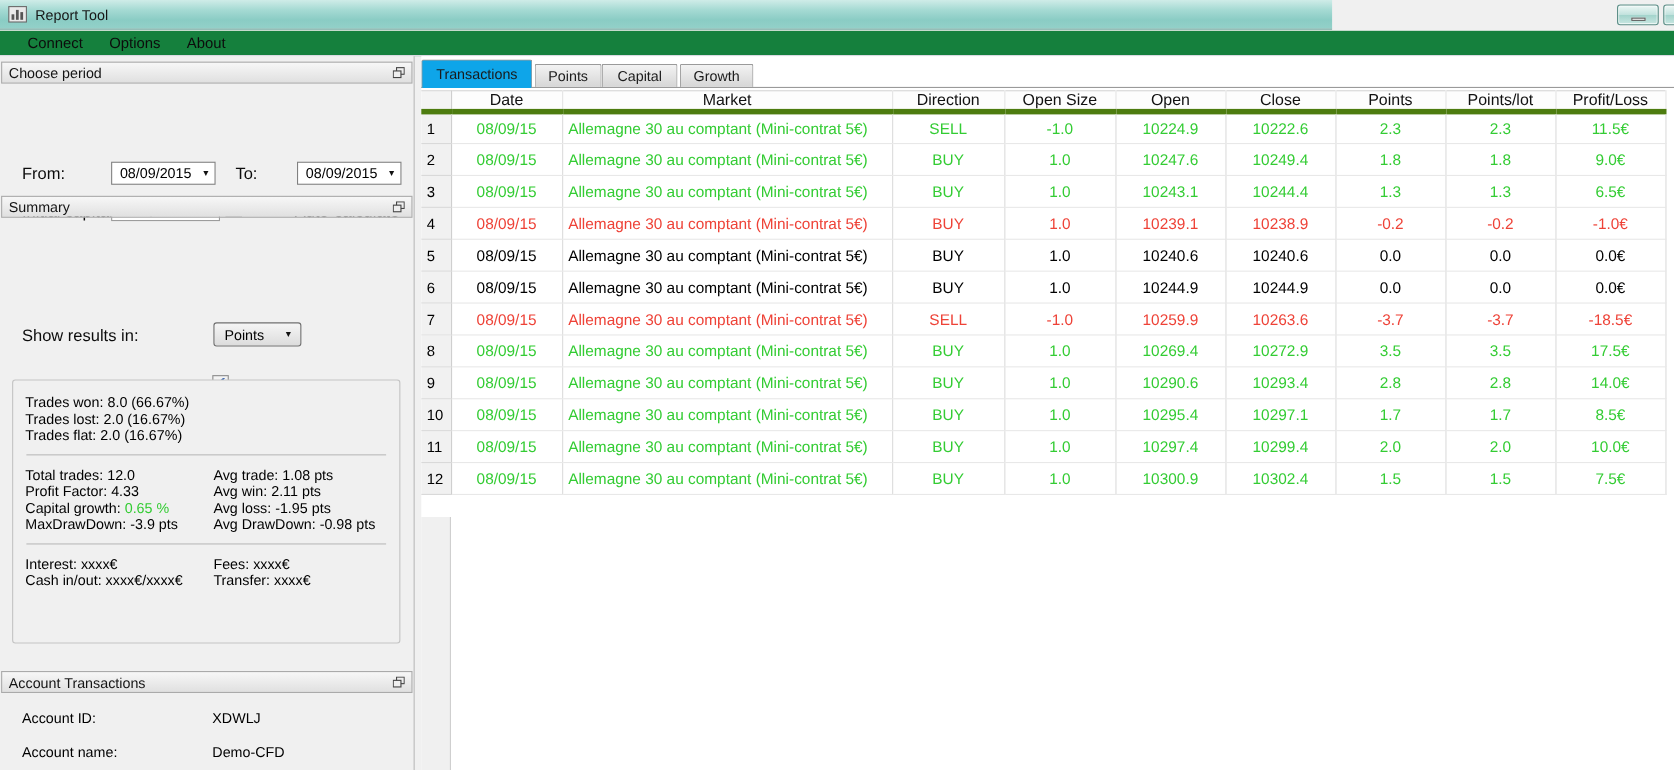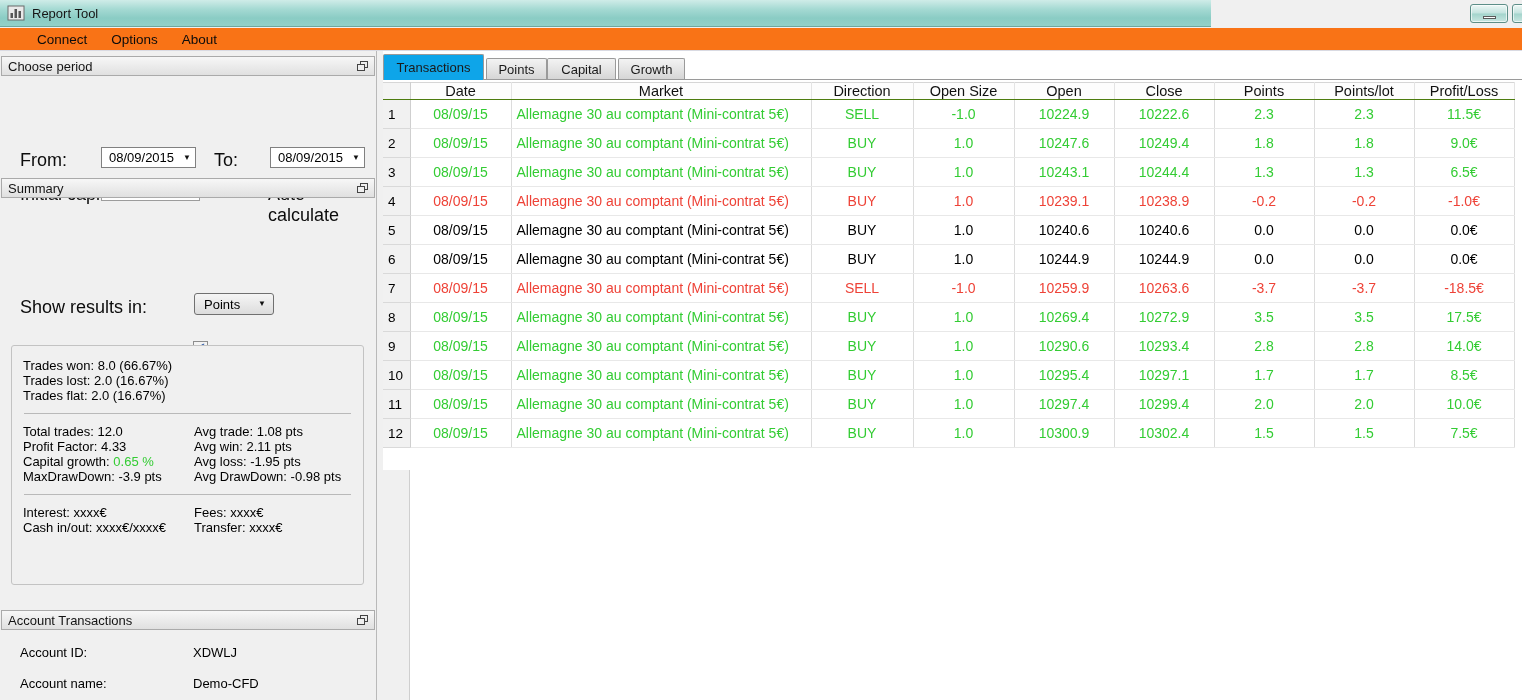--- a/index.html
+++ b/index.html
@@ -13,33 +13,33 @@
   .app-icon { position:absolute; left:7px; top:5px; width:19px; height:17px; }
   .title-text { position:absolute; left:32px; top:6px; font-size:13px; color:#161616; }
   .win-btn { position:absolute; top:4px; height:19px; border:1px solid #5d8f88; border-radius:3px;
     background:linear-gradient(180deg,#eef8f6 0%,#c3e3de 48%,#a3d4cc 52%,#c8e6e1 100%);
     box-shadow:inset 0 0 0 1px rgba(255,255,255,.65); display:flex; align-items:center; justify-content:center; }
   .btn-min { left:1470px; width:38px; }
   .btn-max { left:1512px; width:40px; }
   .glyph-min { width:13px; height:3px; background:#fdfdfd; border:1px solid #5a5a5a; margin-top:8px; }
 
   
-  .menubar { position:absolute; left:0; top:28px; width:1522px; height:23px; background:#f97316;
-    border-bottom:1px solid #d9dae2; display:flex; align-items:center; padding-left:25px; }
+  .menubar { position:absolute; left:0; top:28px; width:1522px; height:23px; background:#15803d;
+    border-bottom:1px solid #d9dae2; display:flex; align-items:center; padding-left:13px; }
   .menu-item { font-size:13.5px; color:#0c0c0c; padding:3px 12px; }
 
   
   .left-panel { position:absolute; left:0; top:51px; width:377px; height:649px;
     background:#f0f0f0; border-right:1px solid #b9b9b9; }
   .section-header { position:absolute; left:1px; width:374px; height:20px;
     background:linear-gradient(180deg,#f7f7f7,#e0e0e0); border:1px solid #aaaaaa;
     display:flex; align-items:center; padding:0 6px; font-size:13px; color:#141414; }
   .section-header .spacer { flex:1; }
   .float-icon { width:11px; height:11px; display:block; }
-  .fld-label { position:absolute; font-size:18px; color:#0c0c0c; }
+  .fld-label { position:absolute; font-size:15px; color:#0c0c0c; }
   .combo-date { position:absolute; width:95px; height:21px; background:#fff; border:1px solid #808080;
     font-size:13px; display:flex; align-items:center; padding:0 4px 0 7px; }
   .combo-date .cd-val { flex:1; }
   .arrow-down { font-size:8px; color:#111; line-height:1; }
   .text-input { position:absolute; width:99px; height:20px; background:#fff; border:1px solid #9c9c9c;
     font-size:13px; display:flex; align-items:center; padding-left:5px; }
   .checkbox { position:absolute; width:15px; height:15px; border:1px solid #8d8d8d;
     background:linear-gradient(180deg,#f2f2f2,#fdfdfd); }
   .checkbox.checked { display:flex; align-items:center; justify-content:center; }
   .checkbox.checked::after { content:"\2714"; color:#3b65ad; font-size:13px; margin-top:-2px; }
@@ -62,21 +62,21 @@
   .right-panel { position:absolute; left:383px; top:51px; width:1139px; height:649px; background:#fff; }
   .tabbar { position:absolute; left:0; top:4px; width:1139px; height:25px; border-bottom:1px solid #9a9a9a; }
   .tab { position:absolute; bottom:0; height:21px; background:linear-gradient(180deg,#f3f3f3,#d6d6d6);
     border:1px solid #9a9a9a; border-bottom:none; border-radius:2px 2px 0 0;
     font-size:13px; display:flex; align-items:center; justify-content:center; color:#1a1a1a; }
   .tab.active { height:26px; bottom:-1px; background:#0ea5e9; z-index:2; }
 
   table.tx { position:absolute; left:0; top:31px; border-collapse:collapse; table-layout:fixed;
     width:1131px; background:#fff; border-top:1px solid #d6d6d6; }
   table.tx th { height:15px; font-weight:normal; font-size:14.5px; color:#111;
-    border-right:1px solid #e4e4e4; border-bottom:1px solid #4d7c0f; background:#fdfdfd; }
+    border-right:1px solid #e4e4e4; border-bottom:5px solid #4d7c0f; background:#fdfdfd; }
   table.tx th.gutter-h { background:#f4f4f4; border-right:1px solid #cfcfcf; }
   table.tx td { height:29px; font-size:14px; text-align:center;
     border-right:1px solid #dcdcdc; border-bottom:1px solid #e8e8e8; overflow:hidden; white-space:nowrap; }
   table.tx td.row-number-cell { background:#f1f1f1; border-right:1px solid #cfcfcf;
     border-bottom:1px solid #d9d9d9; text-align:left; padding-left:5px; color:#000 !important; font-size:13.5px; }
   table.tx td.cell-market { text-align:left; padding-left:5px; }
   tr.row-green td { color:var(--green); }
   tr.row-red td { color:var(--red); }
   tr.row-black td { color:#000; }
   .gutter-extension { position:absolute; left:0; top:419px; width:27px; height:230px;

